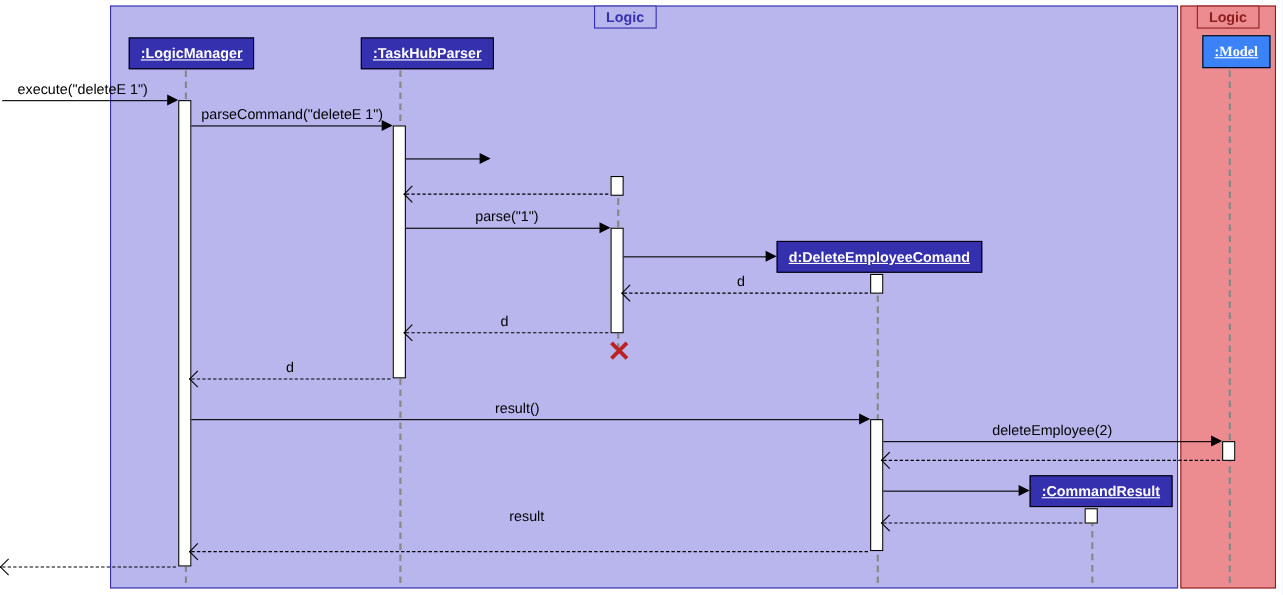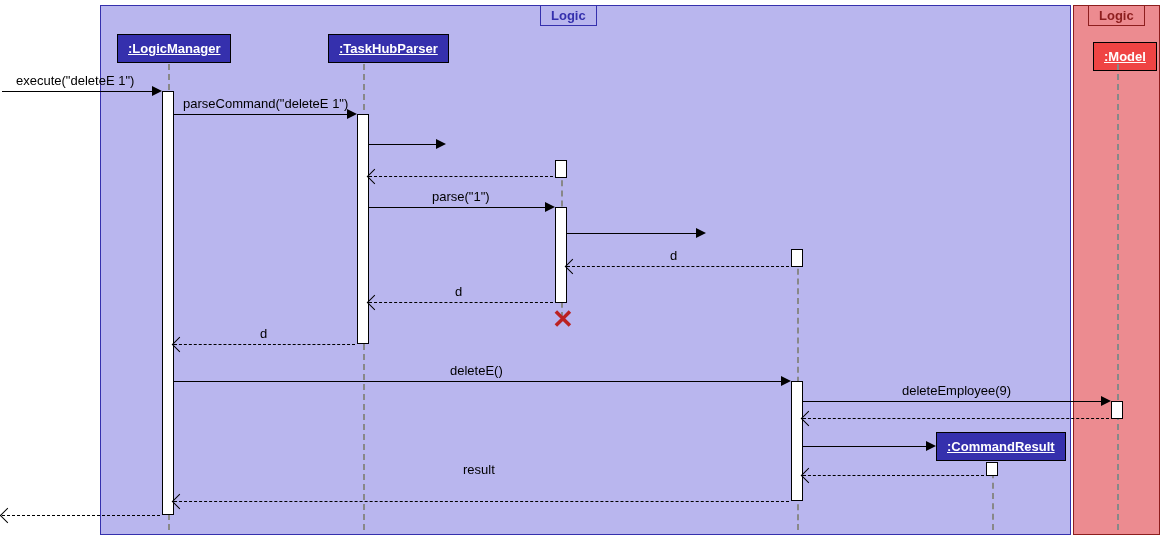--- a/index.html
+++ b/index.html
@@ -27,22 +27,23 @@
     <span>Logic</span>
   </div>
 
   <div class="frame" style="left:1073px;top:5px;width:87px;height:530px;background:#ec8b90;border:1.5px solid #8d1e1e;"></div>
   <div class="frame-label" style="left:1088px;top:5px;background:#ec8b90;border-color:#8d1e1e;color:#8d1e1e;">
     <span>Logic</span>
   </div>
 
   <div class="lifeline-head" style="left:117px;top:34px;"><span>:LogicManager</span></div>
   <div class="lifeline-head" style="left:328px;top:34px;"><span>:TaskHubParser</span></div>
+  <div class="lifeline-head" style="left:706px;top:219px;"><span>d:DeleteEmployeeComand</span></div>
   <div class="lifeline-head" style="left:936px;top:432px;"><span>:CommandResult</span></div>
-  <div class="lifeline-head" style="left:1093px;top:42px;background:#ef4444;"><span>:Model</span></div>
+  <div class="lifeline-head" style="left:1093px;top:32px;background:#3b82f6;font-family:Liberation Serif, serif;"><span>:Model</span></div>
 
   <div class="lifeline" style="left:168px;top:64px;height:466px;"></div>
   <div class="lifeline" style="left:363px;top:64px;height:466px;"></div>
   <div class="lifeline" style="left:561px;top:160px;height:158px;"></div>
   <div class="lifeline" style="left:797px;top:249px;height:281px;"></div>
   <div class="lifeline" style="left:992px;top:462px;height:68px;"></div>
   <div class="lifeline" style="left:1117px;top:64px;height:466px;"></div>
 
   <div class="activation" style="left:162px;top:91px;height:424px;"></div>
   <div class="activation" style="left:357px;top:114px;height:230px;"></div>
@@ -81,25 +82,25 @@
   <div class="msg" style="left:455px;top:284px;">d</div>
   <div class="hline dashed" style="left:369px;top:302px;width:184px;"></div>
   <div class="open-arrow-l" style="left:369px;top:297px;"></div>
 
   <div class="destroy" style="left:552px;top:306px;">✕</div>
 
   <div class="msg" style="left:260px;top:326px;">d</div>
   <div class="hline dashed" style="left:174px;top:344px;width:181px;"></div>
   <div class="open-arrow-l" style="left:174px;top:339px;"></div>
 
-  <div class="msg" style="left:450px;top:363px;">deleteE()</div>
+  <div class="msg" style="left:450px;top:363px;">result()</div>
   <div class="hline solid" style="left:174px;top:381px;width:615px;"></div>
   <div class="arrow-r" style="left:781px;top:376px;"></div>
 
-  <div class="msg" style="left:902px;top:383px;">deleteEmployee(9)</div>
+  <div class="msg" style="left:902px;top:383px;">deleteEmployee(2)</div>
   <div class="hline solid" style="left:803px;top:401px;width:306px;"></div>
   <div class="arrow-r" style="left:1101px;top:396px;"></div>
 
   <div class="hline dashed" style="left:803px;top:418px;width:306px;"></div>
   <div class="open-arrow-l" style="left:803px;top:413px;"></div>
 
   <div class="hline solid" style="left:803px;top:446px;width:131px;"></div>
   <div class="arrow-r" style="left:926px;top:441px;"></div>
 
   <div class="hline dashed" style="left:803px;top:475px;width:181px;"></div>

